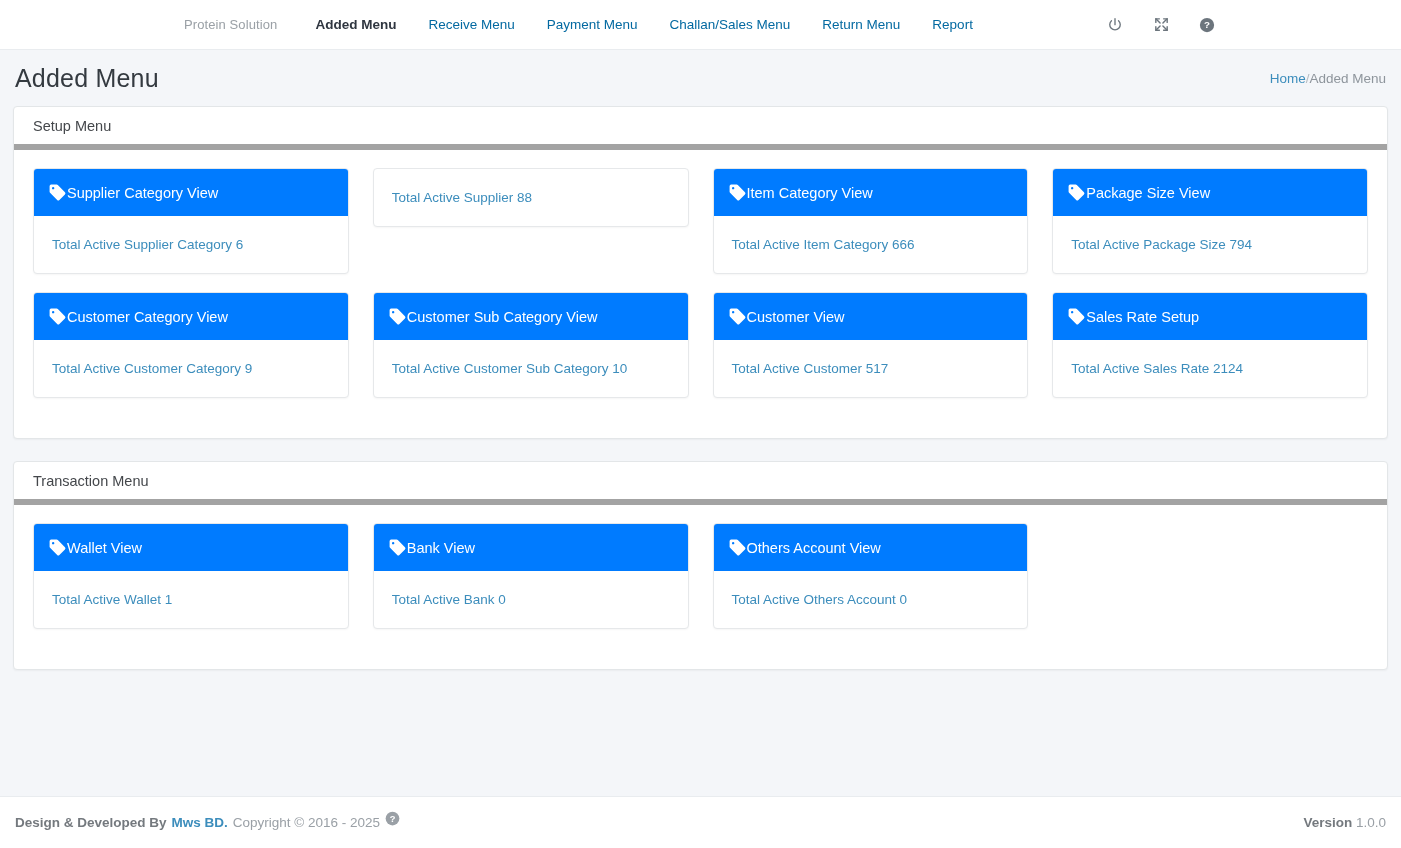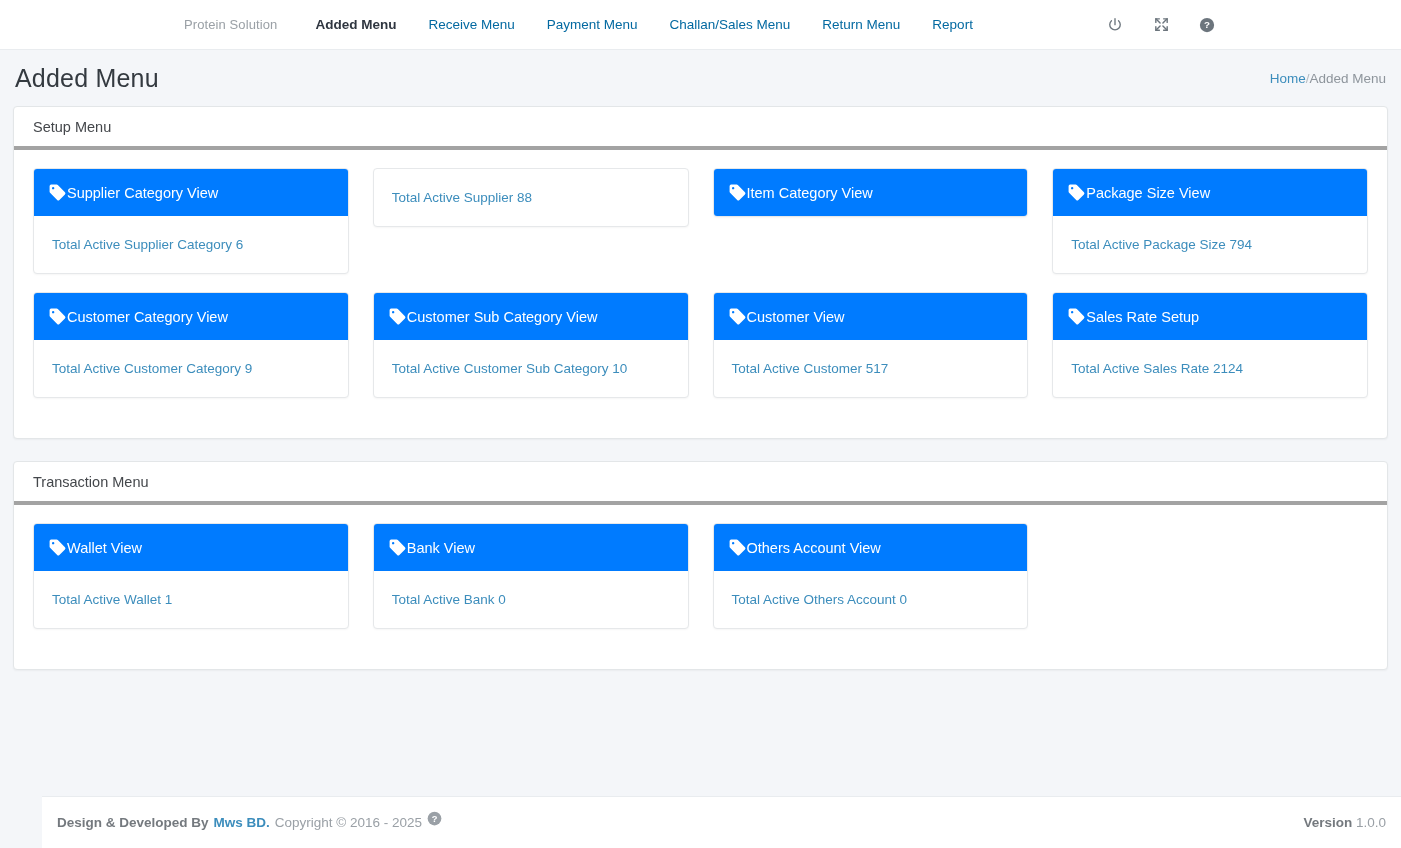--- a/index.html
+++ b/index.html
@@ -98,21 +98,21 @@
     border: 1px solid #e3e6e8;
     border-radius: 4px;
     box-shadow: 0 1px 2px rgba(0,0,0,.045);
     margin-bottom: 22px;
   }
   .panel-head {
     height: 43px;
     display: flex;
     align-items: center;
     padding: 0 19px;
-    border-bottom: 4px solid #a3a3a3;
+    border-bottom: 6px solid #a3a3a3;
     font-size: 14.5px;
     color: #44474b;
   }
   .panel-body {
     padding: 18px 19px 22px 19px;
   }
   .grid {
     display: flex;
     flex-wrap: wrap;
     margin: 0 -12px;
@@ -160,21 +160,20 @@
     bottom: 0;
     height: 52px;
     background: #fff;
     border-top: 1px solid #e9ecef;
     display: flex;
     align-items: center;
     justify-content: space-between;
     padding: 0 15px;
     font-size: 13.5px;
     color: #9aa0a6;
-    margin-left: 42px;
   }
   .footer-left { display: flex; align-items: center; gap: 5px; }
   .footer-left b { color: #74797e; }
   .footer-left .mws { color: #3c8dbc; font-weight: bold; }
   .help-badge {
     width: 15px; height: 15px;
     color: #9aa0a6;
     display: inline-flex;
     align-self: flex-start;
     margin-top: -4px;
@@ -266,20 +265,23 @@
         <div class="col">
           <div class="card">
             <div class="card-head">
               <span class="tag-icon">
                 <svg viewBox="0 0 24 24" width="19" height="19">
                     <path fill="#ffffff" d="M21.4 11.6 12.4 2.6a2 2 0 0 0-1.4-.6H4a2 2 0 0 0-2 2v7a2 2 0 0 0 .6 1.4l9 9a2 2 0 0 0 2.8 0l7-7a2 2 0 0 0 0-2.8zM6.5 8a1.5 1.5 0 1 1 0-3 1.5 1.5 0 0 1 0 3z"></path>
                   </svg>
               </span>
               <span>Item Category View</span>
             </div>
+            <div class="card-body">
+              <a class="card-link">Total Active Item Category 666</a>
+            </div>
           </div>
         </div>
 
         <div class="col">
           <div class="card">
             <div class="card-head">
               <span class="tag-icon">
                 <svg viewBox="0 0 24 24" width="19" height="19">
                     <path fill="#ffffff" d="M21.4 11.6 12.4 2.6a2 2 0 0 0-1.4-.6H4a2 2 0 0 0-2 2v7a2 2 0 0 0 .6 1.4l9 9a2 2 0 0 0 2.8 0l7-7a2 2 0 0 0 0-2.8zM6.5 8a1.5 1.5 0 1 1 0-3 1.5 1.5 0 0 1 0 3z"></path>
                   </svg>

